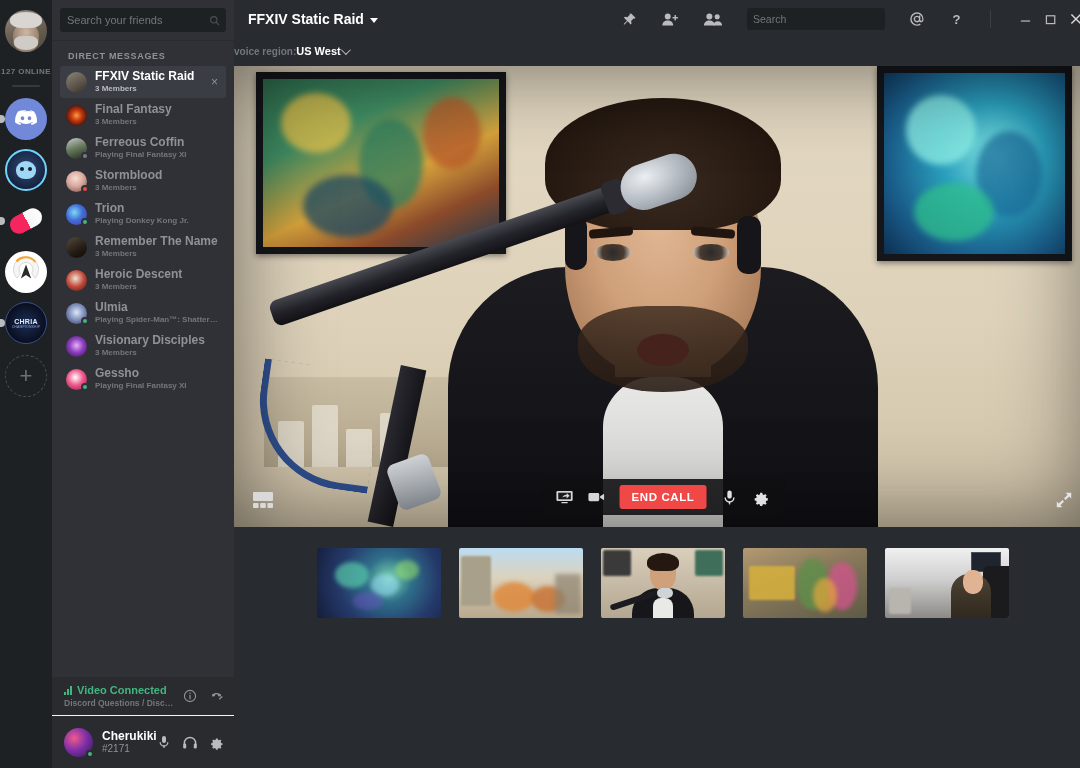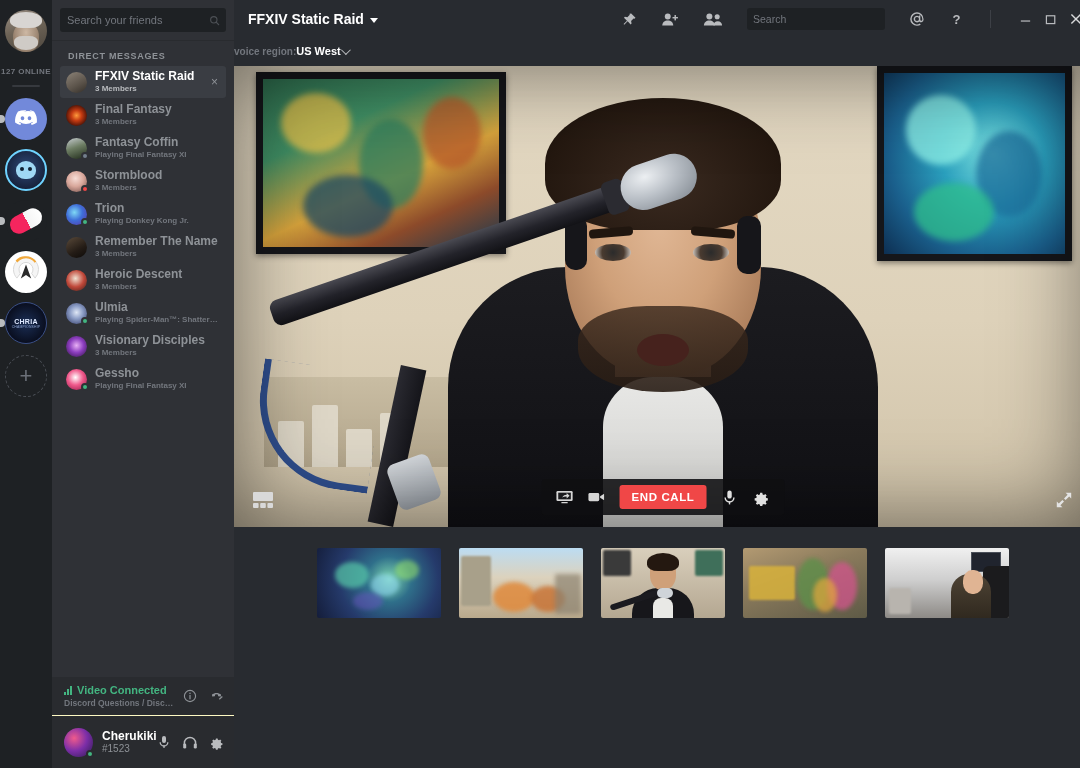--- a/index.html
+++ b/index.html
@@ -403,21 +403,21 @@
           <div class="sub">3 Members</div>
         </div>
       </div>
 
       <div class="dm">
         <div class="av">
           <div class="inner" style="background:linear-gradient(160deg,#c8cdd2 0%,#6d7d63 45%,#1f2a1a 100%)"></div>
           <span class="dot offline"></span>
         </div>
         <div class="txt">
-          <div class="nm">Fantasy Coffin</div>
+          <div class="nm">Ferreous Coffin</div>
           <div class="sub">Playing Final Fantasy XI</div>
         </div>
       </div>
 
       <div class="dm">
         <div class="av">
           <div class="inner" style="background:radial-gradient(circle at 45% 35%,#f6ddd6 0%,#d9a89c 45%,#6e4a45 100%)"></div>
           <span class="dot dnd"></span>
         </div>
         <div class="txt">
@@ -514,21 +514,21 @@
         </svg>
       </div>
     </div>
 
     <div class="user-panel">
       <div class="user-av">
         <span class="dot online" style="border-color:#292b2f; right:-1px; bottom:-1px;"></span>
       </div>
       <div class="user-meta">
         <div class="user-name">Cherukiki</div>
-        <div class="user-tag">#1523</div>
+        <div class="user-tag">#2171</div>
       </div>
       <div class="user-icons">
         <svg width="14" height="16" viewBox="0 0 14 16">
           <rect x="5" y="2" width="4" height="7" rx="2" fill="#b9bbbe"></rect>
           <path d="M3.2 8.2a3.8 3.8 0 007.6 0" fill="none" stroke="#b9bbbe" stroke-width="1.3"></path>
           <rect x="6.4" y="11.4" width="1.2" height="2.6" fill="#b9bbbe"></rect>
         </svg>
         <svg width="16" height="15" viewBox="0 0 16 15">
           <path d="M2.4 10V8a5.6 5.6 0 0111.2 0v2" fill="none" stroke="#b9bbbe" stroke-width="1.5"></path>
           <rect x="1.2" y="8.4" width="3" height="5.2" rx="1.4" fill="#b9bbbe"></rect>

